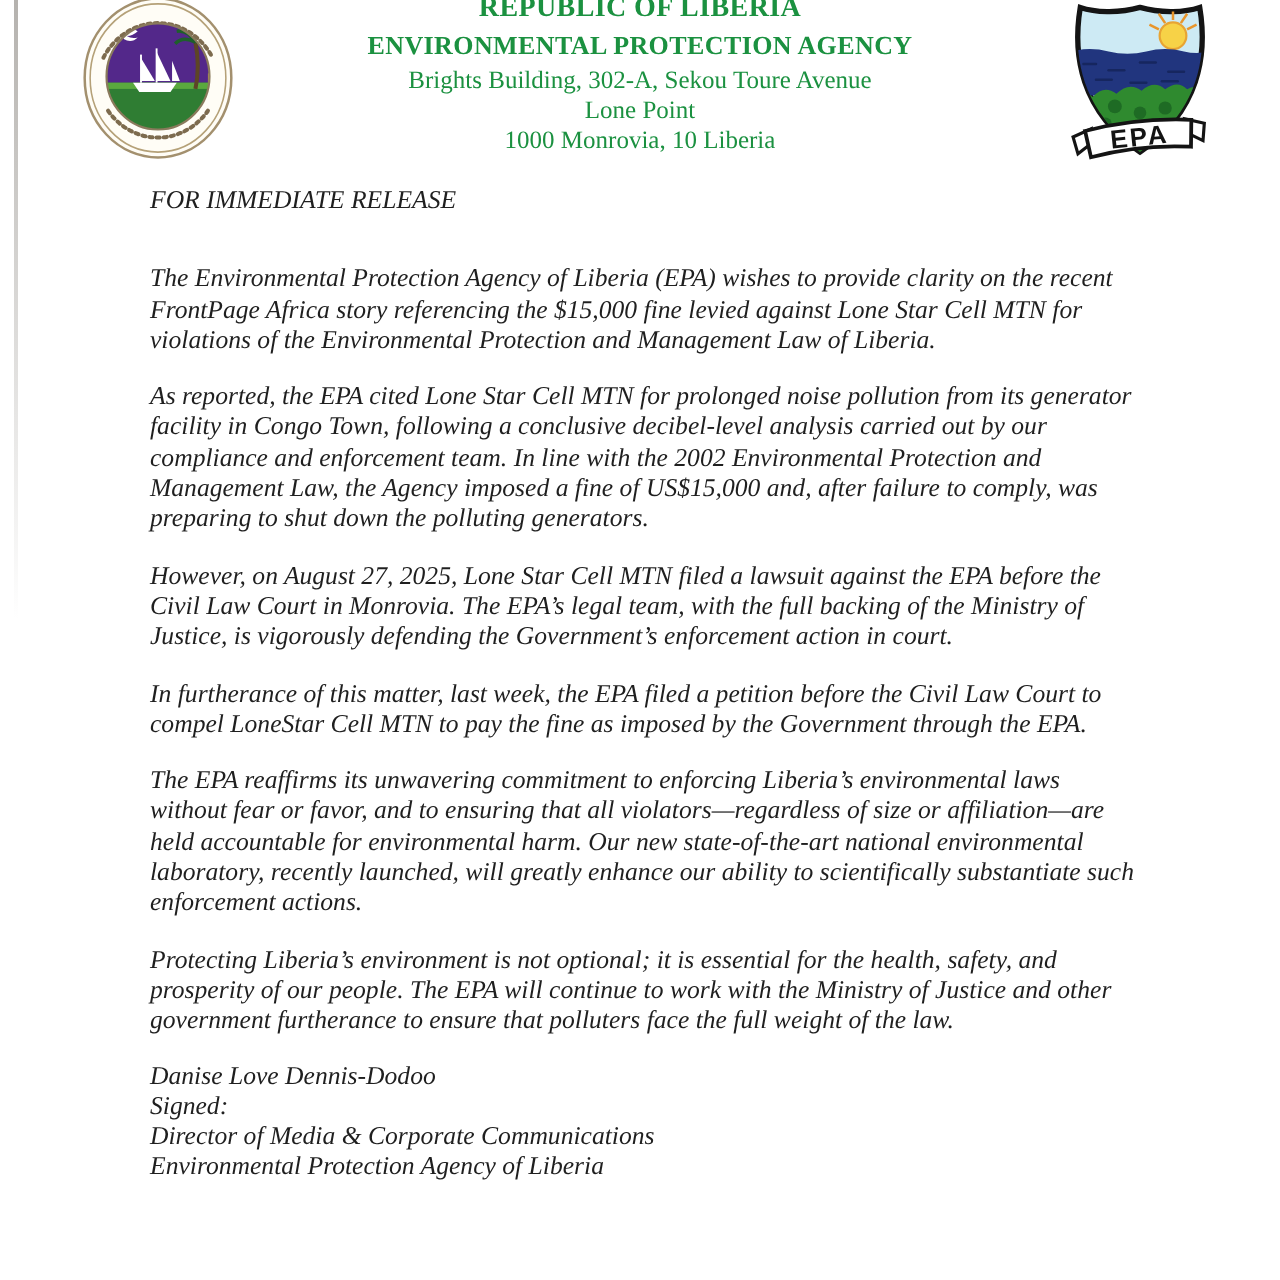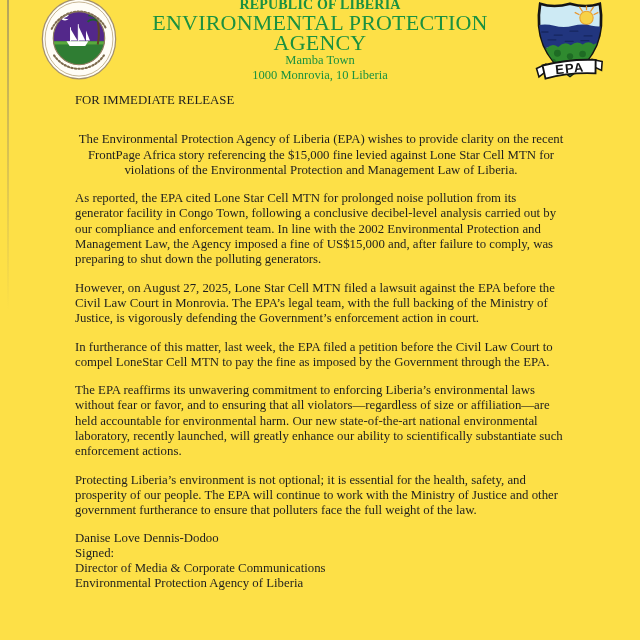--- a/index.html
+++ b/index.html
@@ -2,52 +2,52 @@
 <html style="--header-green: #1b9140; --body-text: #1f1f1f; --seal-purple: #53288a; --seal-green: #2f7d33; --shield-sky: #cdeaf4; --shield-sea: #21357e; --shield-trees: #2f8a2f; --sun-yellow: #f7d247;"><head>
 <meta charset="utf-8">
 <style>
   html, body { margin: 0; padding: 0; }
   body { background: #e9e7e2; font-family: "Liberation Serif", "DejaVu Serif", serif; }
 
   .page {
     position: relative;
     width: 640px;
     height: 640px;
-    background: #fde047;
+    background: #ffffff;
     overflow: hidden;
     color: var(--body-text, #1f1f1f);
   }
 
   .photo-edge {
     position: absolute;
     left: 7px; top: 0;
     width: 2px; height: 310px;
     background: linear-gradient(180deg, rgba(120,115,108,.55), rgba(120,115,108,0));
     pointer-events: none;
   }
 
   
   .letterhead { position: relative; height: 86px; }
   .seal-left  { position: absolute; left: 40px;  top: 0;  width: 78px; height: 84px; }
   .shield-right { position: absolute; right: 26px; top: 2px; width: 88px; height: 88px; }
   .seal-left svg, .shield-right svg { width: 100%; height: 100%; display: block; }
 
   .lh-text { text-align: center; padding: 0 130px; color: var(--header-green, #1b9140); }
   .lh1 { font-size: 14px; font-weight: bold; letter-spacing: .2px; margin-top: -3px; line-height: 16px; }
-  .lh2 { font-size: 22px; font-weight: normal; letter-spacing: .2px; line-height: 20px; }
+  .lh2 { font-size: 13px; font-weight: bold; letter-spacing: .2px; line-height: 20px; }
   .lh3 { font-size: 12.5px; line-height: 15px; }
 
   
   .doc-body { margin: 0 73px 0 75px; font-size: 12.8px; line-height: 15.3px; }
-  .doc-body p { margin: 0; }
+  .doc-body p { margin: 0; font-style: italic; }
   .release-line { margin-top: 10px !important; }
   .date-line    { margin-top: 13px !important; }
   .headline     { margin-top: 16px !important; font-weight: bold; }
   .para         { margin-top: 13px !important; }
-  .para.first   { margin-top: 24px !important; text-align: center; }
+  .para.first   { margin-top: 24px !important; }
 
   .signature { margin-top: 12px; line-height: 15px; }
   .signature p { margin: 0; }
 </style>
 </head>
 <body>
 
 <div class="page">
 
   <div class="photo-edge"></div>
@@ -85,21 +85,22 @@
 
           <rect x="82" y="50" width="4" height="14" fill="#c9a24a"></rect>
         </g>
         <ellipse cx="50" cy="52" rx="33" ry="34" fill="none" stroke="#8a7a5c" stroke-width="1.4"></ellipse>
       </svg>
     </div>
 
     <div class="lh-text">
       <div class="lh1">REPUBLIC OF LIBERIA</div>
       <div class="lh2">ENVIRONMENTAL PROTECTION AGENCY</div>
-      <div class="lh3">Mamba Town</div>
+      <div class="lh3">Brights Building, 302-A, Sekou Toure Avenue</div>
+      <div class="lh3">Lone Point</div>
       <div class="lh3">1000 Monrovia, 10 Liberia</div>
     </div>
 
     <div class="shield-right">
       <svg viewBox="0 0 100 112" aria-hidden="true">
         <defs>
           <clipPath id="epaShield">
             <path d="M50 6 C 64 10 79 9 88 6 C 93 36 88 72 50 98 C 12 72 7 36 12 6 C 21 9 36 10 50 6 Z"></path>
           </clipPath>
         </defs>

